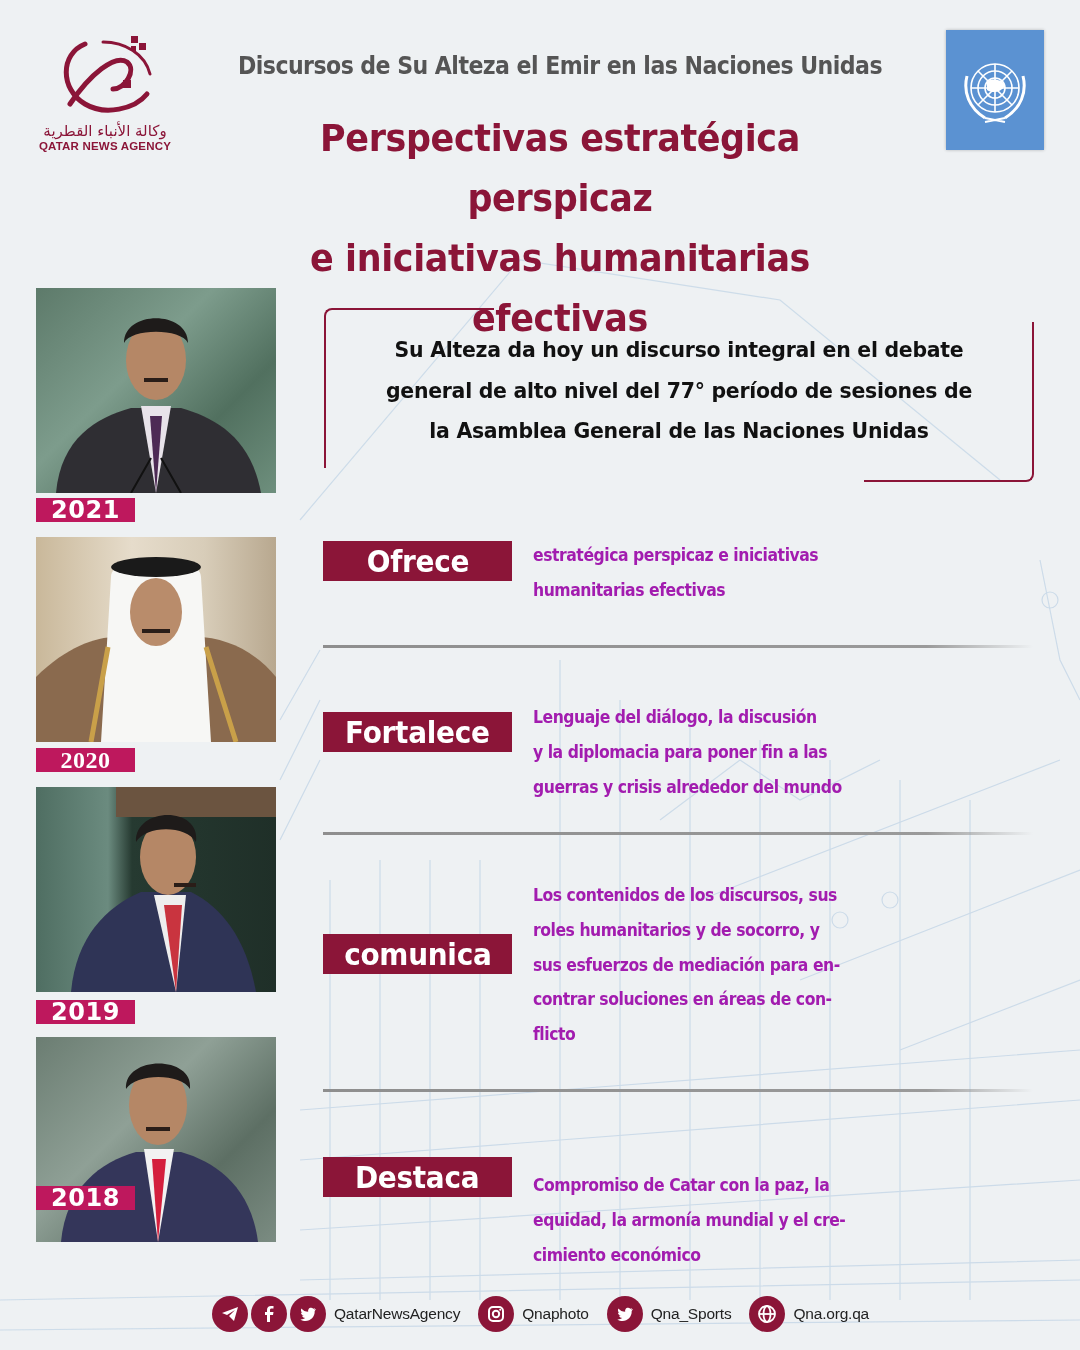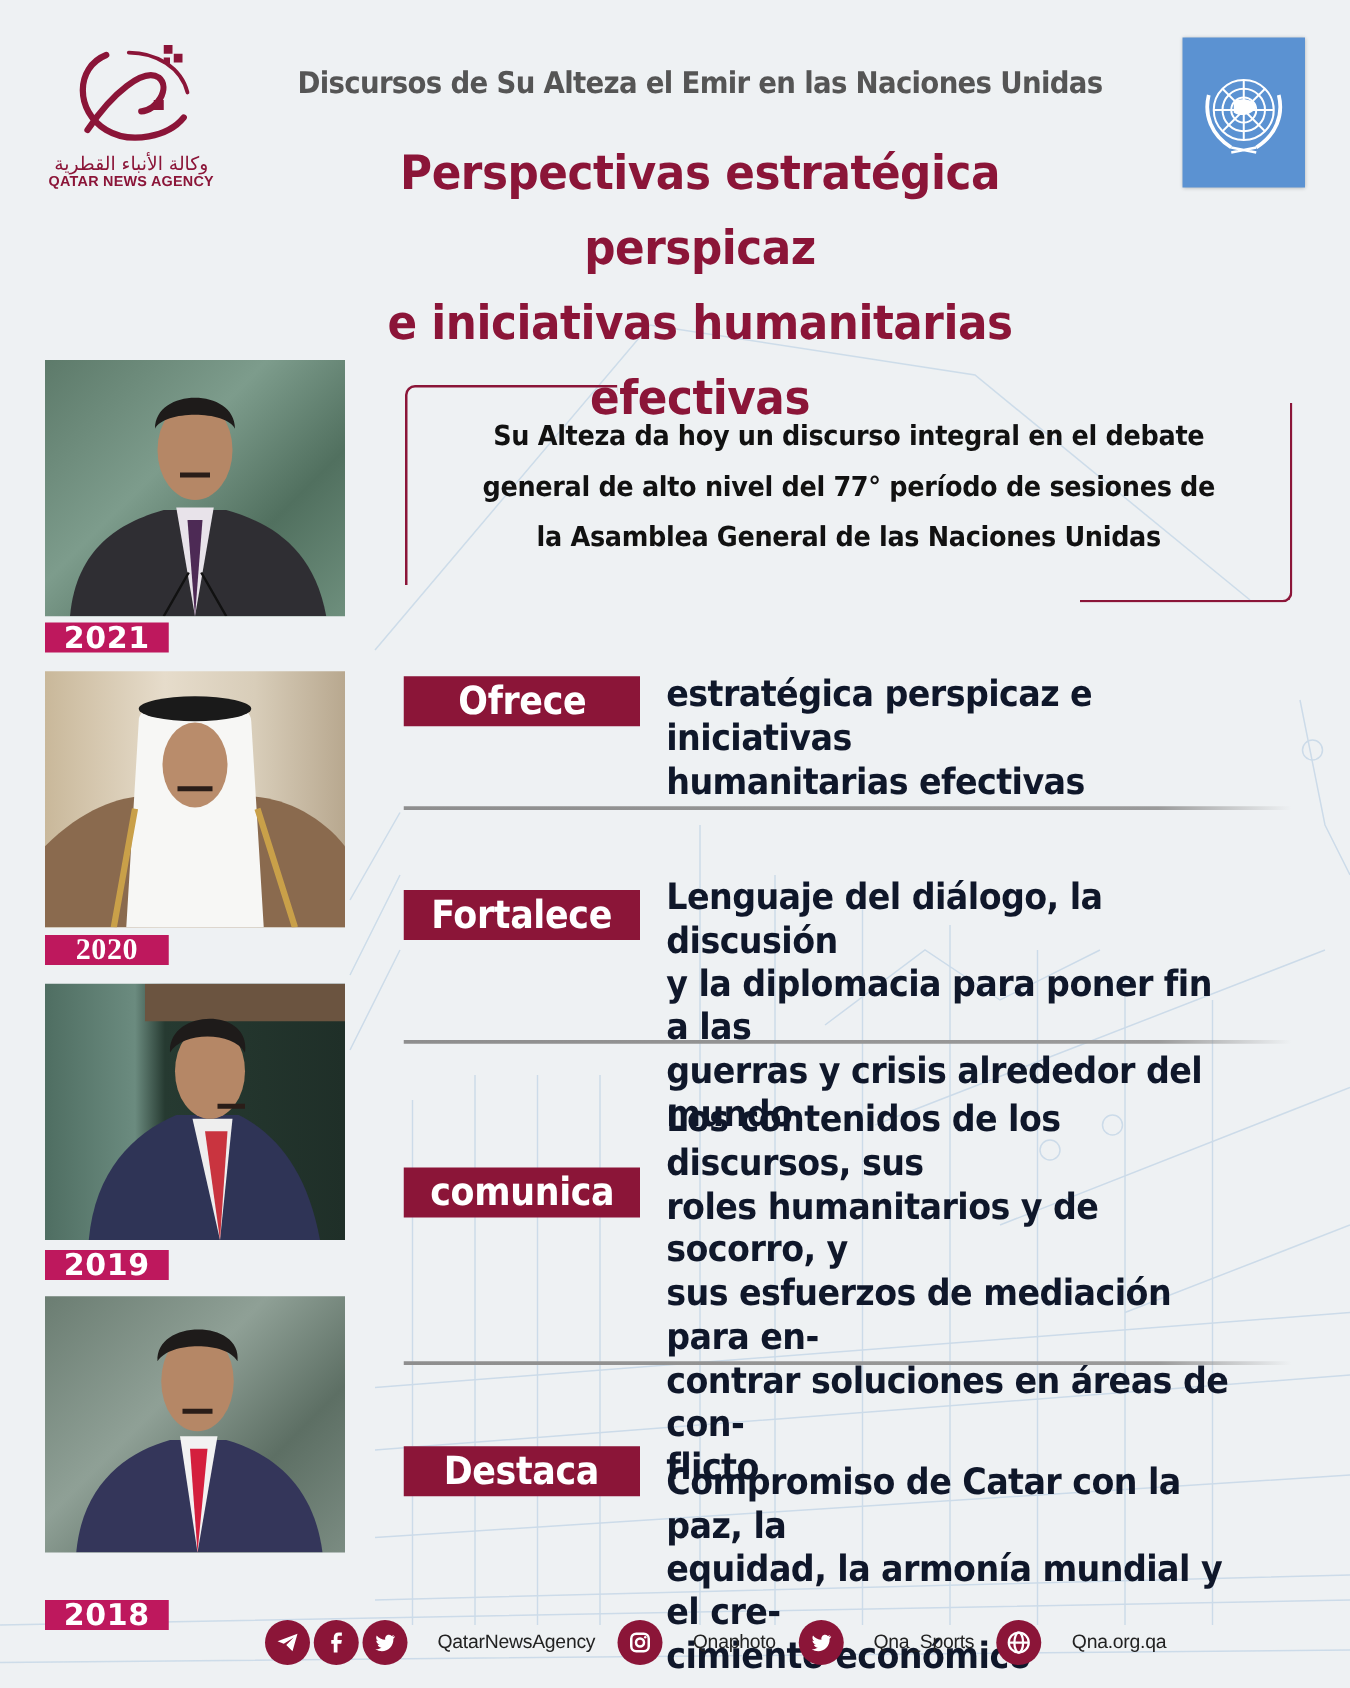--- a/index.html
+++ b/index.html
@@ -58,35 +58,35 @@
   }
   
   .verb {
     position: absolute; left: 323px; width: 189px; height: 40px;
     background: #8b1538; color: #fff; font-weight: bold; font-size: 31px;
     display: flex; align-items: center; justify-content: center; letter-spacing: -0.3px;
   }
   .verb span { display: inline-block; transform: scaleX(0.9); }
   .desc {
     position: absolute; left: 533px; width: 500px;
-    font-weight: bold; font-size: 29px; line-height: 34.8px; color: #0f172a;
+    font-weight: bold; font-size: 17px; line-height: 34.8px; color: #a21caf;
     letter-spacing: -0.5px; white-space: pre-line;
   }
   .desc span { display: inline-block; transform: scaleX(0.92); transform-origin: left; white-space: pre-line; }
   .divider {
     position: absolute; left: 323px; width: 710px; height: 3px;
     background: linear-gradient(to right, #8e8e8e 0%, #9a9a9a 85%, rgba(154,154,154,0) 100%);
   }
   
   .footer { position: absolute; left: 212px; top: 1296px; height: 36px; display: flex; align-items: center; }
   .ficon {
     width: 36px; height: 36px; border-radius: 50%; background: #8b1538;
     display: inline-flex; align-items: center; justify-content: center; margin-right: 3px;
   }
-  .flabel { font-family: "Liberation Sans", sans-serif; font-size: 15.5px; color: #222; margin: 0 18px 0 21px; letter-spacing: -0.2px; }
+  .flabel { font-family: "Liberation Sans", sans-serif; font-size: 15.5px; color: #222; margin: 0 18px 0 5px; letter-spacing: -0.2px; }
 </style>
 </head>
 <body>
 
 <svg class="bg-sketch" width="1080" height="1350" viewBox="0 0 1080 1350">
   <g stroke="#c9d9e8" stroke-width="1.2" fill="none" opacity="0.9">
     <path d="M300 520 L520 260 L780 300 L1000 480"></path>
     <path d="M330 1300 L330 880 M380 1300 L380 860 M430 1300 L430 860 M480 1300 L480 860"></path>
     <path d="M560 1300 L560 660 M620 1300 L620 700 M690 1300 L690 720 M760 1300 L760 740 M830 1300 L830 760 M900 1300 L900 780 M970 1300 L970 800"></path>
     <path d="M300 1110 L1080 1050 M300 1160 L1080 1100 M300 1230 L1080 1180 M300 1280 L1080 1260"></path>
@@ -178,21 +178,21 @@
 <div class="photo" style="top:1037px;background:linear-gradient(135deg,#6b7d72,#8fa096 40%,#5d6f64 70%,#7b8c82);">
   <svg width="240" height="205" viewBox="0 0 240 205">
     <path d="M25 205 C30 150 65 125 100 115 L145 115 C180 125 215 150 222 205 Z" fill="#34365a"></path>
     <path d="M108 112 L122 205 L138 112 Z" fill="#f2f2f2"></path>
     <path d="M116 122 L122 205 L130 122 Z" fill="#d41f3d"></path>
     <ellipse cx="122" cy="68" rx="29" ry="40" fill="#b58766"></ellipse>
     <path d="M90 52 C88 18 158 18 154 52 C145 36 100 36 90 52 Z" fill="#1e1b1a"></path>
     <path d="M110 92 L134 92" stroke="#2a1d18" stroke-width="4"></path>
   </svg>
 </div>
-<div class="year" style="top:1280px;">2018</div>
+<div class="year" style="top:1186px;">2018</div>
 
 <div class="intro">
   <div class="corner-tl"></div>
   <div class="corner-br"></div>
   <div class="text">
     <div>Su Alteza da hoy un discurso integral en el debate</div>
     <div>general de alto nivel del 77° período de sesiones de</div>
     <div>la Asamblea General de las Naciones Unidas</div>
   </div>
 </div>

